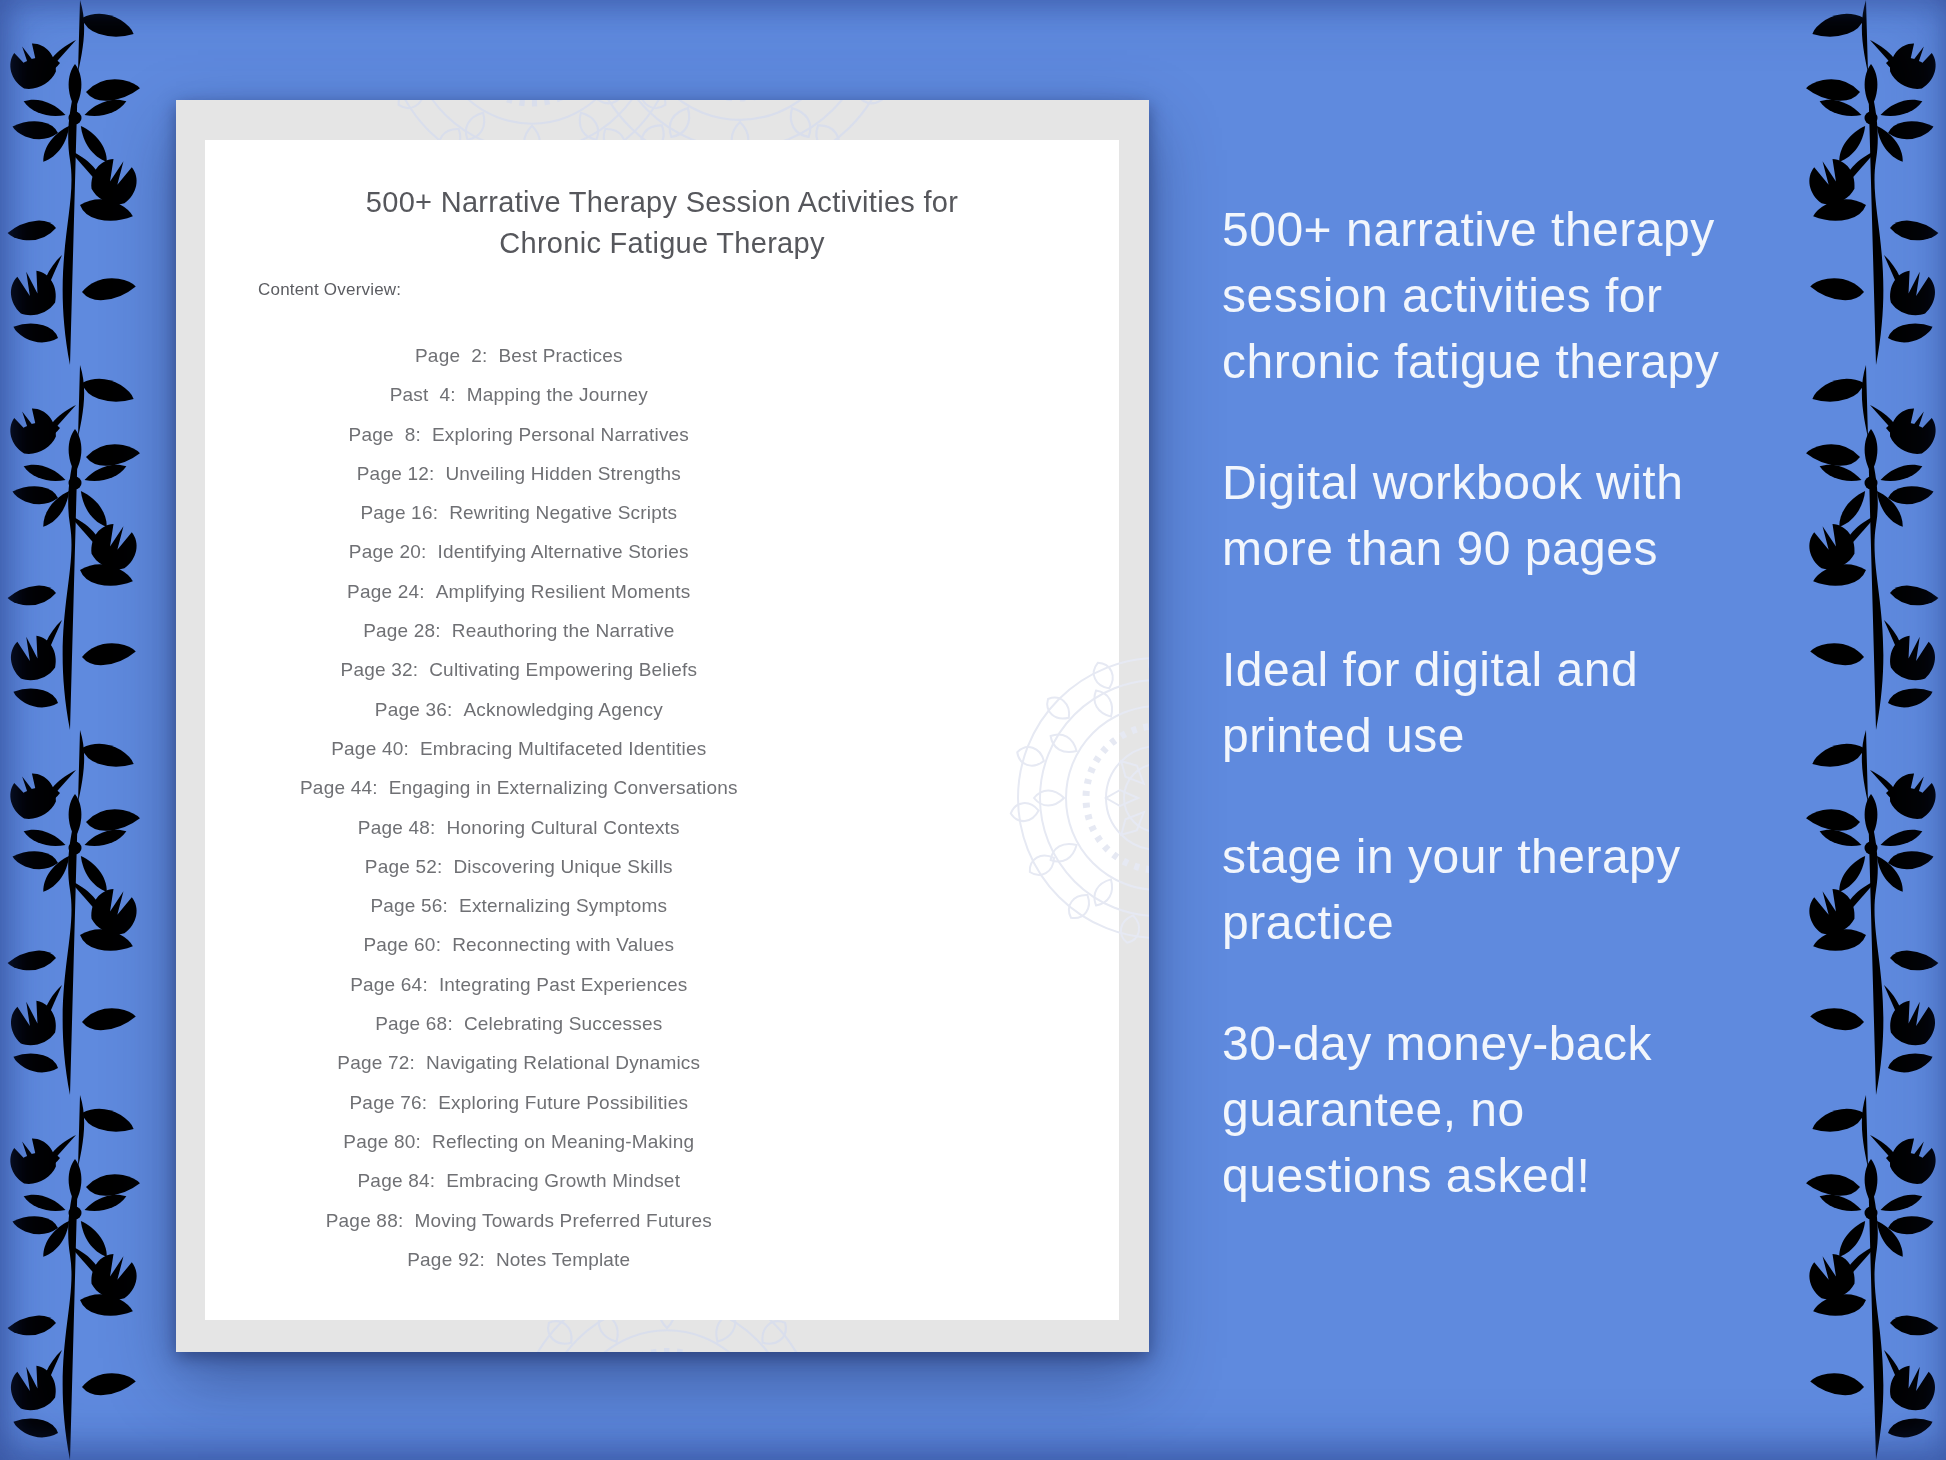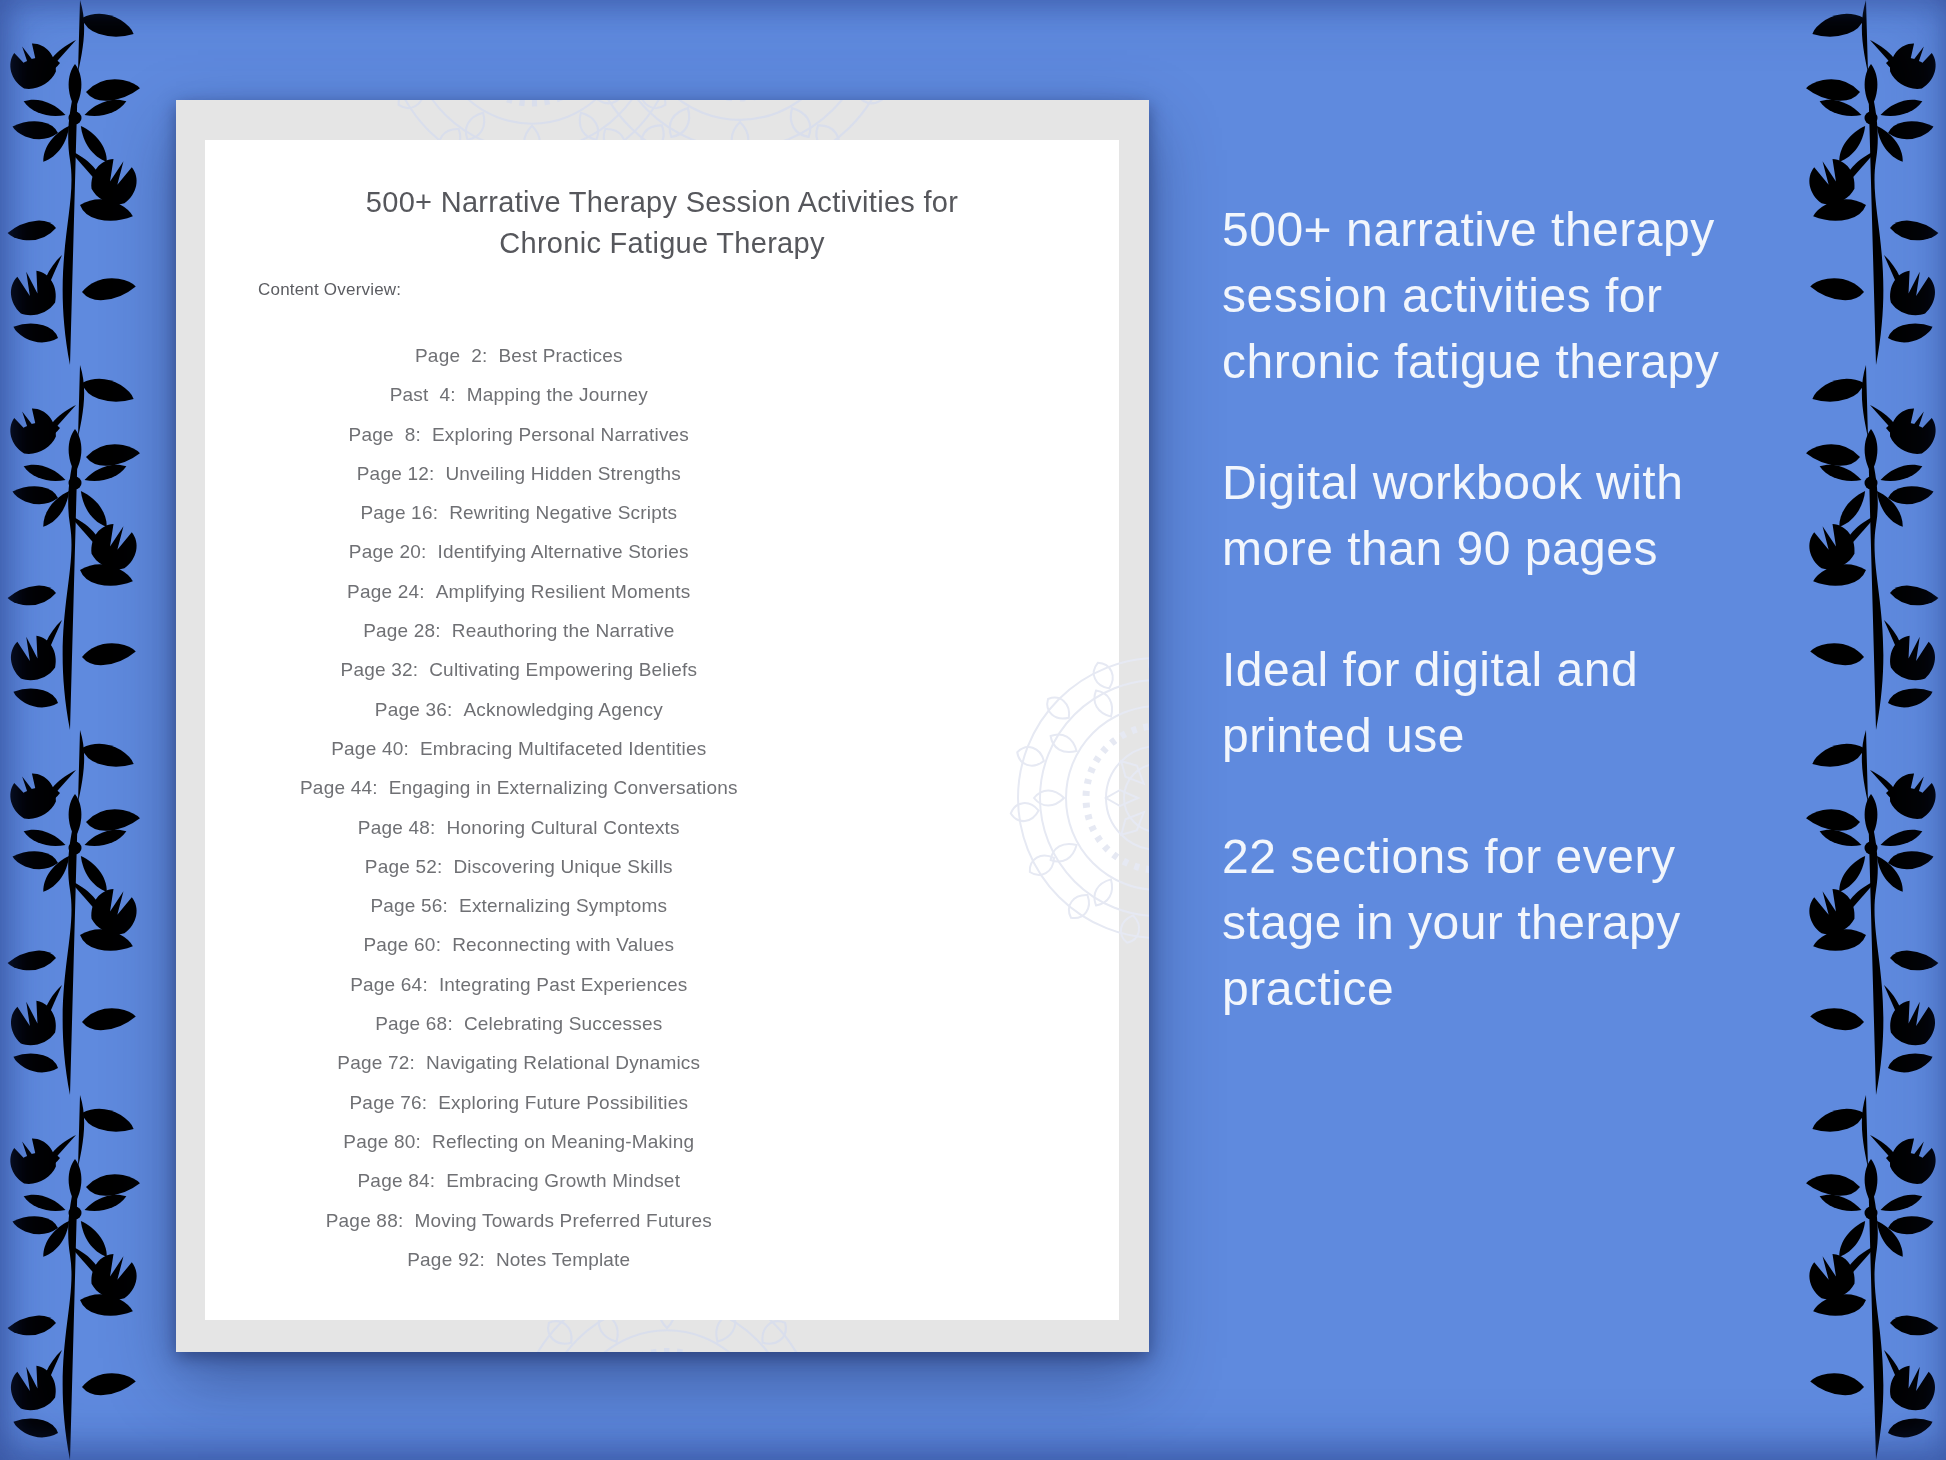--- a/index.html
+++ b/index.html
@@ -234,19 +234,23 @@
   </div>
   <div class="block">
     <div>Digital workbook with</div>
     <div>more than 90 pages</div>
   </div>
   <div class="block">
     <div>Ideal for digital and</div>
     <div>printed use</div>
   </div>
   <div class="block">
-    <div>22 sections for every</div>
     <div>stage in your therapy</div>
     <div>practice</div>
   </div>
+  <div class="block">
+    <div>30-day money-back</div>
+    <div>guarantee, no</div>
+    <div>questions asked!</div>
+  </div>
 </div>
 
 <div class="vignette"></div>
 
 </body></html>

